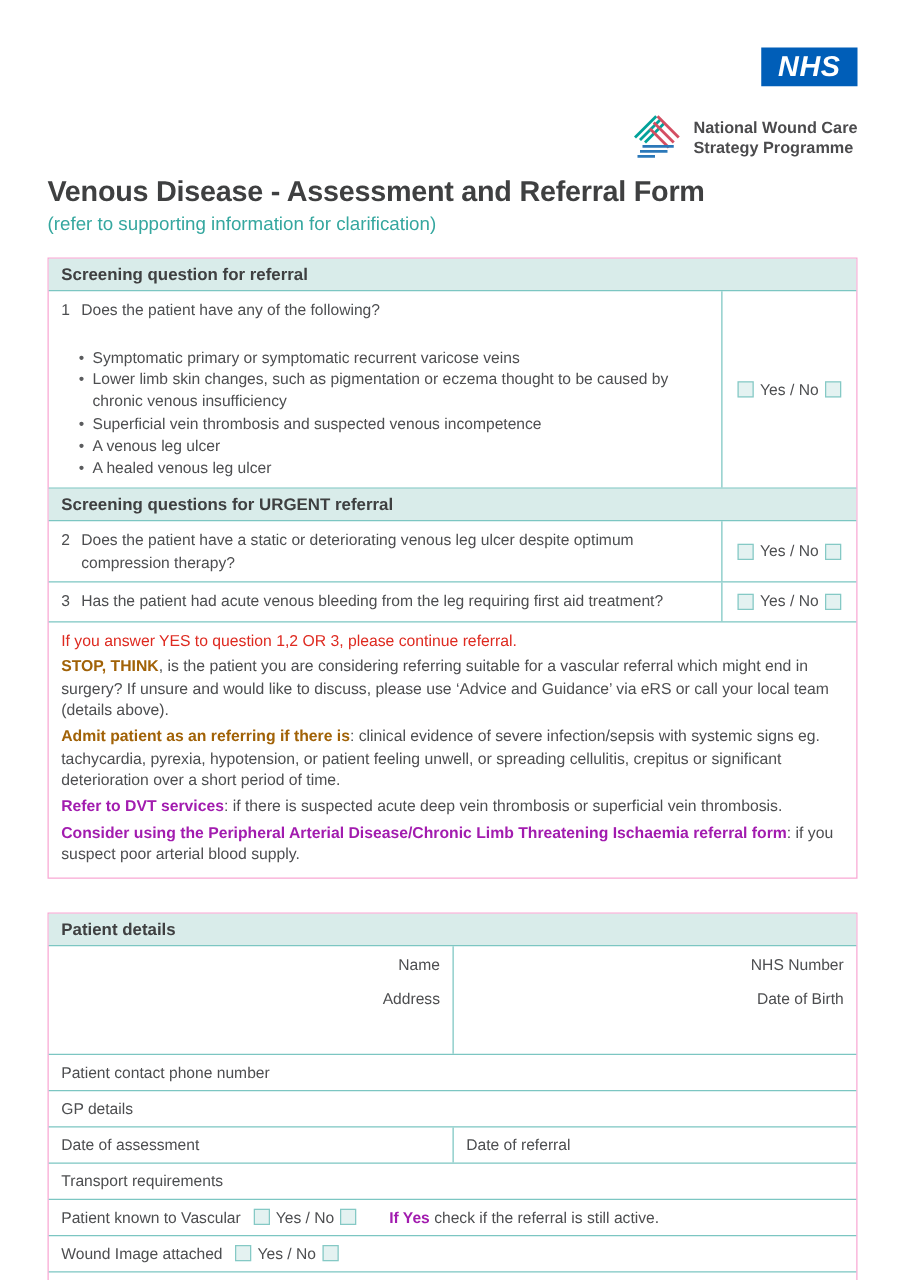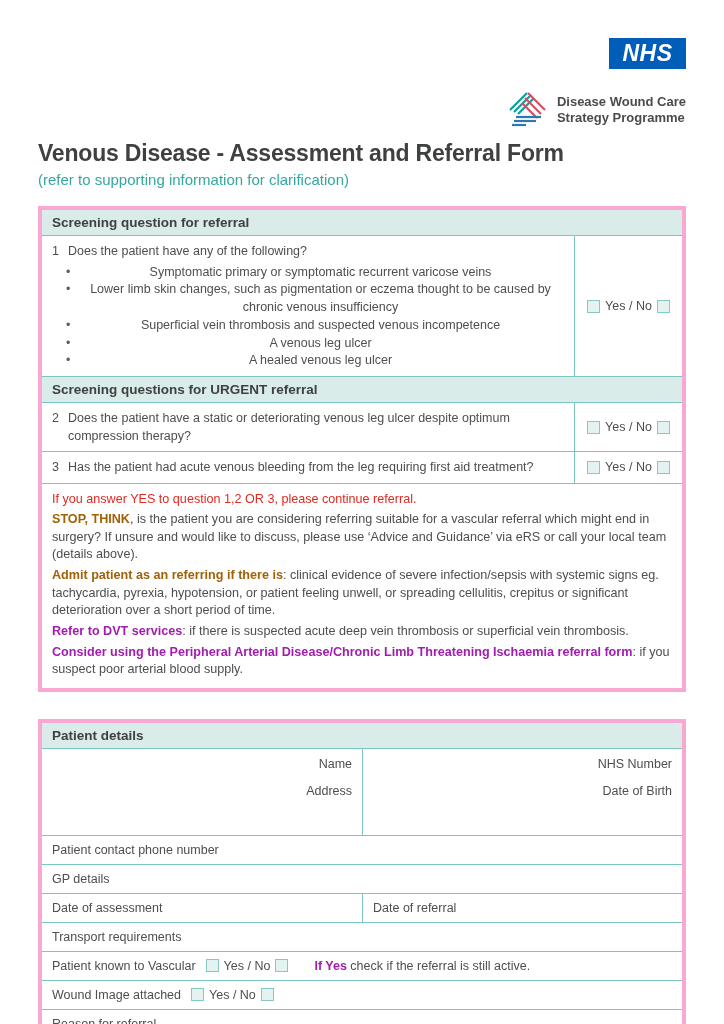--- a/index.html
+++ b/index.html
@@ -23,35 +23,35 @@
   }
   .nwcsp { display: flex; align-items: center; gap: 9px; }
   .nwcsp-icon { width: 41px; height: 37px; flex: 0 0 auto; }
   .nwcsp-text { font-size: 13px; font-weight: bold; color: #4b4b4d; line-height: 1.2; }
 
   
   .page-title { margin-top: 12px; font-size: 23px; font-weight: bold; color: #3f4041; letter-spacing: -0.2px; }
   .page-subtitle { margin-top: 4px; font-size: 15px; color: #35a79f; }
 
   
-  .form-table { border: 4px solid #f9a8d4; margin-top: 18px; }
+  .form-table { border: 1px solid #f9a8d4; margin-top: 18px; }
   .section-header {
     background: #d9ecea; color: #3f4041;
     font-weight: bold; font-size: 13.5px;
     padding: 5px 10px;
   }
   .t-row { border-top: 1px solid #7cc6c2; display: flex; font-size: 12.5px; }
   .q-cell { flex: 1 1 auto; padding: 7px 10px 6px 10px; line-height: 1.4; }
   .answer-cell {
     width: 108px; flex: 0 0 108px;
     border-left: 1px solid #7cc6c2;
     display: flex; align-items: center; justify-content: center;
   }
   .q-line { display: flex; gap: 9px; }
-  .bullets { margin-top: 3px; padding-left: 14px; list-style: none; text-align: center; }
+  .bullets { margin-top: 20px; padding-left: 14px; list-style: none; }
   .bullets li { padding-left: 11px; position: relative; line-height: 1.42; }
   .bullets li::before { content: "•"; position: absolute; left: 0; color: #5b5c5e; }
   .yesno { display: inline-flex; align-items: center; gap: 5px; white-space: nowrap; }
   .checkbox {
     width: 13px; height: 13px; display: inline-block;
     border: 1px solid #85c9c5; background: #e4f2f1;
   }
 
   
   .advisory { border-top: 1px solid #7cc6c2; padding: 7px 10px 9px 10px; font-size: 12.6px; line-height: 1.4; color: #4d4e50; }
@@ -95,21 +95,21 @@
           <line x1="18" y1="7" x2="34" y2="23"></line>
           <line x1="15" y1="12" x2="30" y2="27"></line>
         </g>
         <g stroke="#2b78b9" stroke-width="2.2" fill="none">
           <line x1="9" y1="26" x2="34" y2="26"></line>
           <line x1="7" y1="30" x2="29" y2="30"></line>
           <line x1="5" y1="34" x2="19" y2="34"></line>
         </g>
       </svg>
       <div class="nwcsp-text">
-        <div>Disease Wound Care</div>
+        <div>National Wound Care</div>
         <div>Strategy Programme</div>
       </div>
     </div>
   </div>
 
   <h1 class="page-title">Venous Disease - Assessment and Referral Form</h1>
   <div class="page-subtitle">(refer to supporting information for clarification)</div>
 
   <div class="form-table">
 

